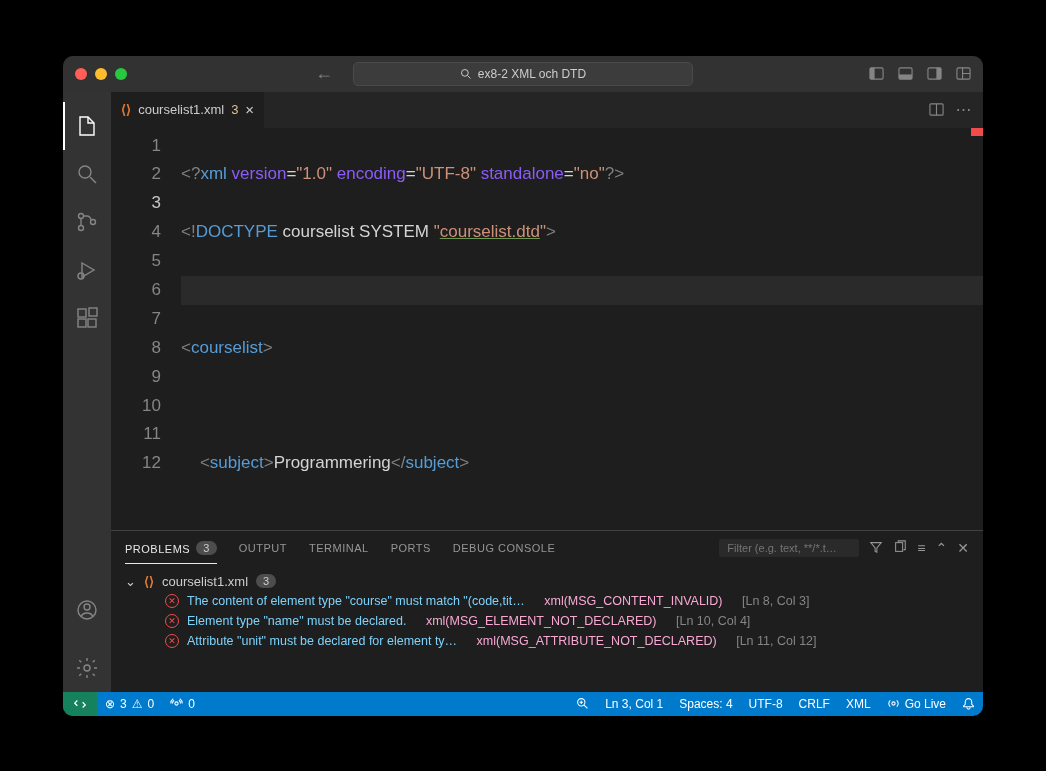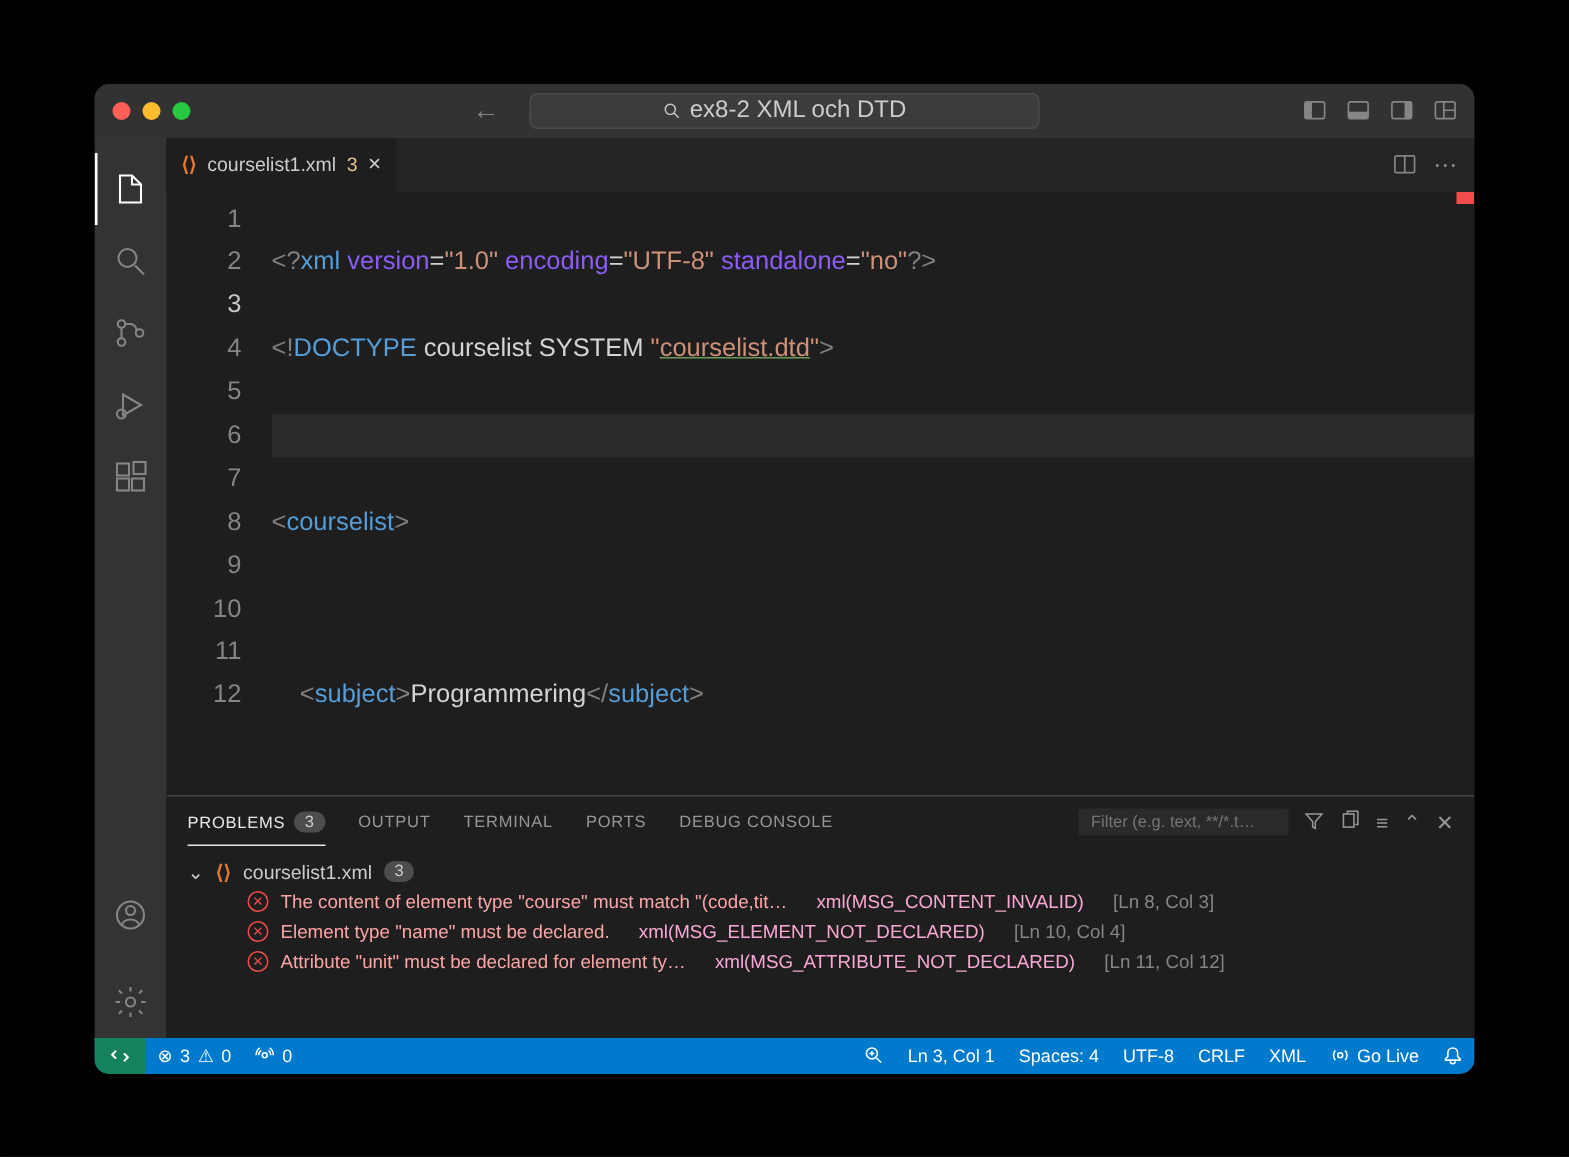--- a/index.html
+++ b/index.html
@@ -4,21 +4,21 @@
 <style>
 * { margin:0; padding:0; box-sizing:border-box; font-family:-apple-system,BlinkMacSystemFont,'Segoe UI',sans-serif; }
 body { background:#000; display:flex; align-items:center; justify-content:center; width:1046px; height:771px; }
 .window { width:920px; height:660px; background:#1e1e1e; border-radius:10px; overflow:hidden; display:flex; flex-direction:column; box-shadow:0 20px 60px rgba(0,0,0,0.5); }
 .titlebar { height:36px; background:#323233; display:flex; align-items:center; padding:0 12px; position:relative; }
 .traffic { display:flex; gap:8px; }
 .dot { width:12px; height:12px; border-radius:50%; }
 .red{background:#ff5f57}.yellow{background:#febc2e}.green{background:#28c840}
 .navbtn { color:#858585; background:none; border:none; font-size:18px; cursor:pointer; padding:0 4px; margin:0 4px; }
 .navgroup { margin-left:180px; display:flex; }
-.search { position:absolute; left:50%; transform:translateX(-50%); width:340px; height:24px; background:#3c3c3c; border:1px solid #4a4a4a; border-radius:5px; display:flex; align-items:center; justify-content:center; gap:6px; color:#ccc; font-size:16px; }
+.search { position:absolute; left:50%; transform:translateX(-50%); width:340px; height:24px; background:#3c3c3c; border:1px solid #4a4a4a; border-radius:5px; display:flex; align-items:center; justify-content:center; gap:6px; color:#ccc; font-size:12px; }
 .titleright { margin-left:auto; display:flex; gap:14px; color:#858585; }
 .tir { width:15px; height:15px; cursor:pointer; display:flex; align-items:center; justify-content:center; }
 .body { display:flex; flex:1; overflow:hidden; }
 .activity { width:48px; background:#333333; display:flex; flex-direction:column; align-items:center; padding-top:10px; }
 .aitem { width:48px; height:48px; display:flex; align-items:center; justify-content:center; color:#858585; cursor:pointer; position:relative; }
 .aitem.active { color:#fff; }
 .aitem.active::before { content:''; position:absolute; left:0; top:0; width:2px; height:100%; background:#fff; }
 .abottom { margin-top:auto; margin-bottom:10px; }
 .main { flex:1; display:flex; flex-direction:column; background:#1e1e1e; overflow:hidden; }
 .tabs { height:36px; background:#252526; display:flex; align-items:center; }
@@ -40,21 +40,21 @@
 .ptab.active { color:#e7e7e7; border-bottom:1px solid #e7e7e7; }
 .pbadge { background:#4d4d4d; color:#ccc; border-radius:10px; padding:1px 7px; font-size:11px; }
 .ptabright { margin-left:auto; display:flex; align-items:center; gap:10px;justify-content:center; }
 .filter { background:#2a2a2a; border:none; color:#ccc; padding:3px 8px; font-size:11px; width:140px; border-radius:2px; }
 .picon { color:#969696; cursor:pointer; font-size:14px; }
 .plist { flex:1; padding:6px 14px; color:#ccc; font-size:13px; overflow:hidden; }
 .pfile { display:flex; align-items:center; gap:8px; padding:2px 0; }
 .chev { color:#ccc; cursor:pointer; }
 .pitem { display:flex; align-items:center; gap:8px; padding:3px 0 3px 40px; font-size:12.5px; }
 .errico { width:14px; height:14px; border:1.2px solid #f14c4c; border-radius:50%; display:flex; align-items:center; justify-content:center; color:#f14c4c; font-size:9px; flex-shrink:0; }
-.errmsg { color:#fca5a5; white-space:nowrap; overflow:hidden; text-overflow:ellipsis; }
+.errmsg { color:#7dd3fc; white-space:nowrap; overflow:hidden; text-overflow:ellipsis; }
 .errcode { color:#f9a8d4; }
 .errloc { color:#858585; }
 .status { height:24px; background:#007acc; display:flex; align-items:center; color:#fff; font-size:12px; }
 .remote { background:#16825d; height:100%; width:34px; display:flex; align-items:center; justify-content:center; }
 .sgrp { display:flex; align-items:center; gap:5px; padding:0 8px; cursor:pointer; height:100%; }
 .sright { margin-left:auto; display:flex; }
 </style>
 </head>
 <body>
 

